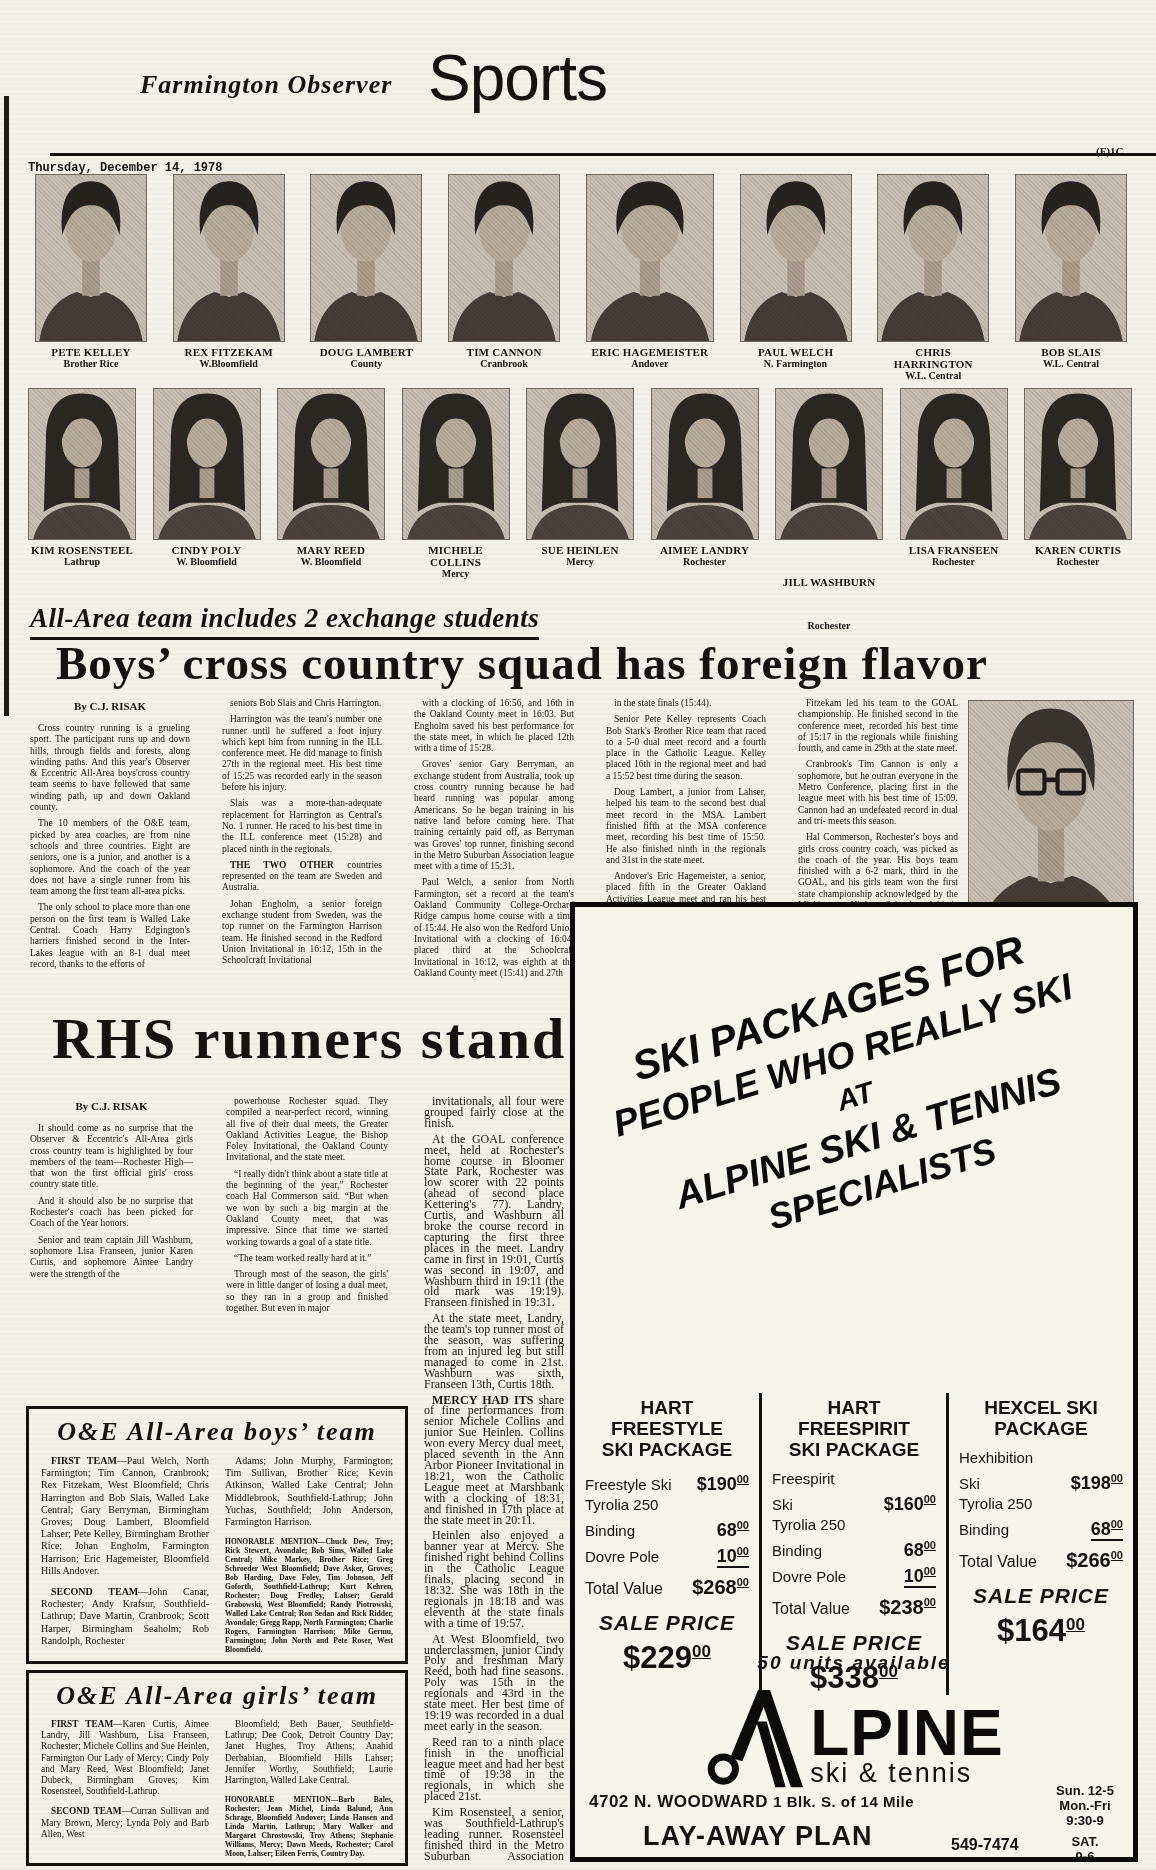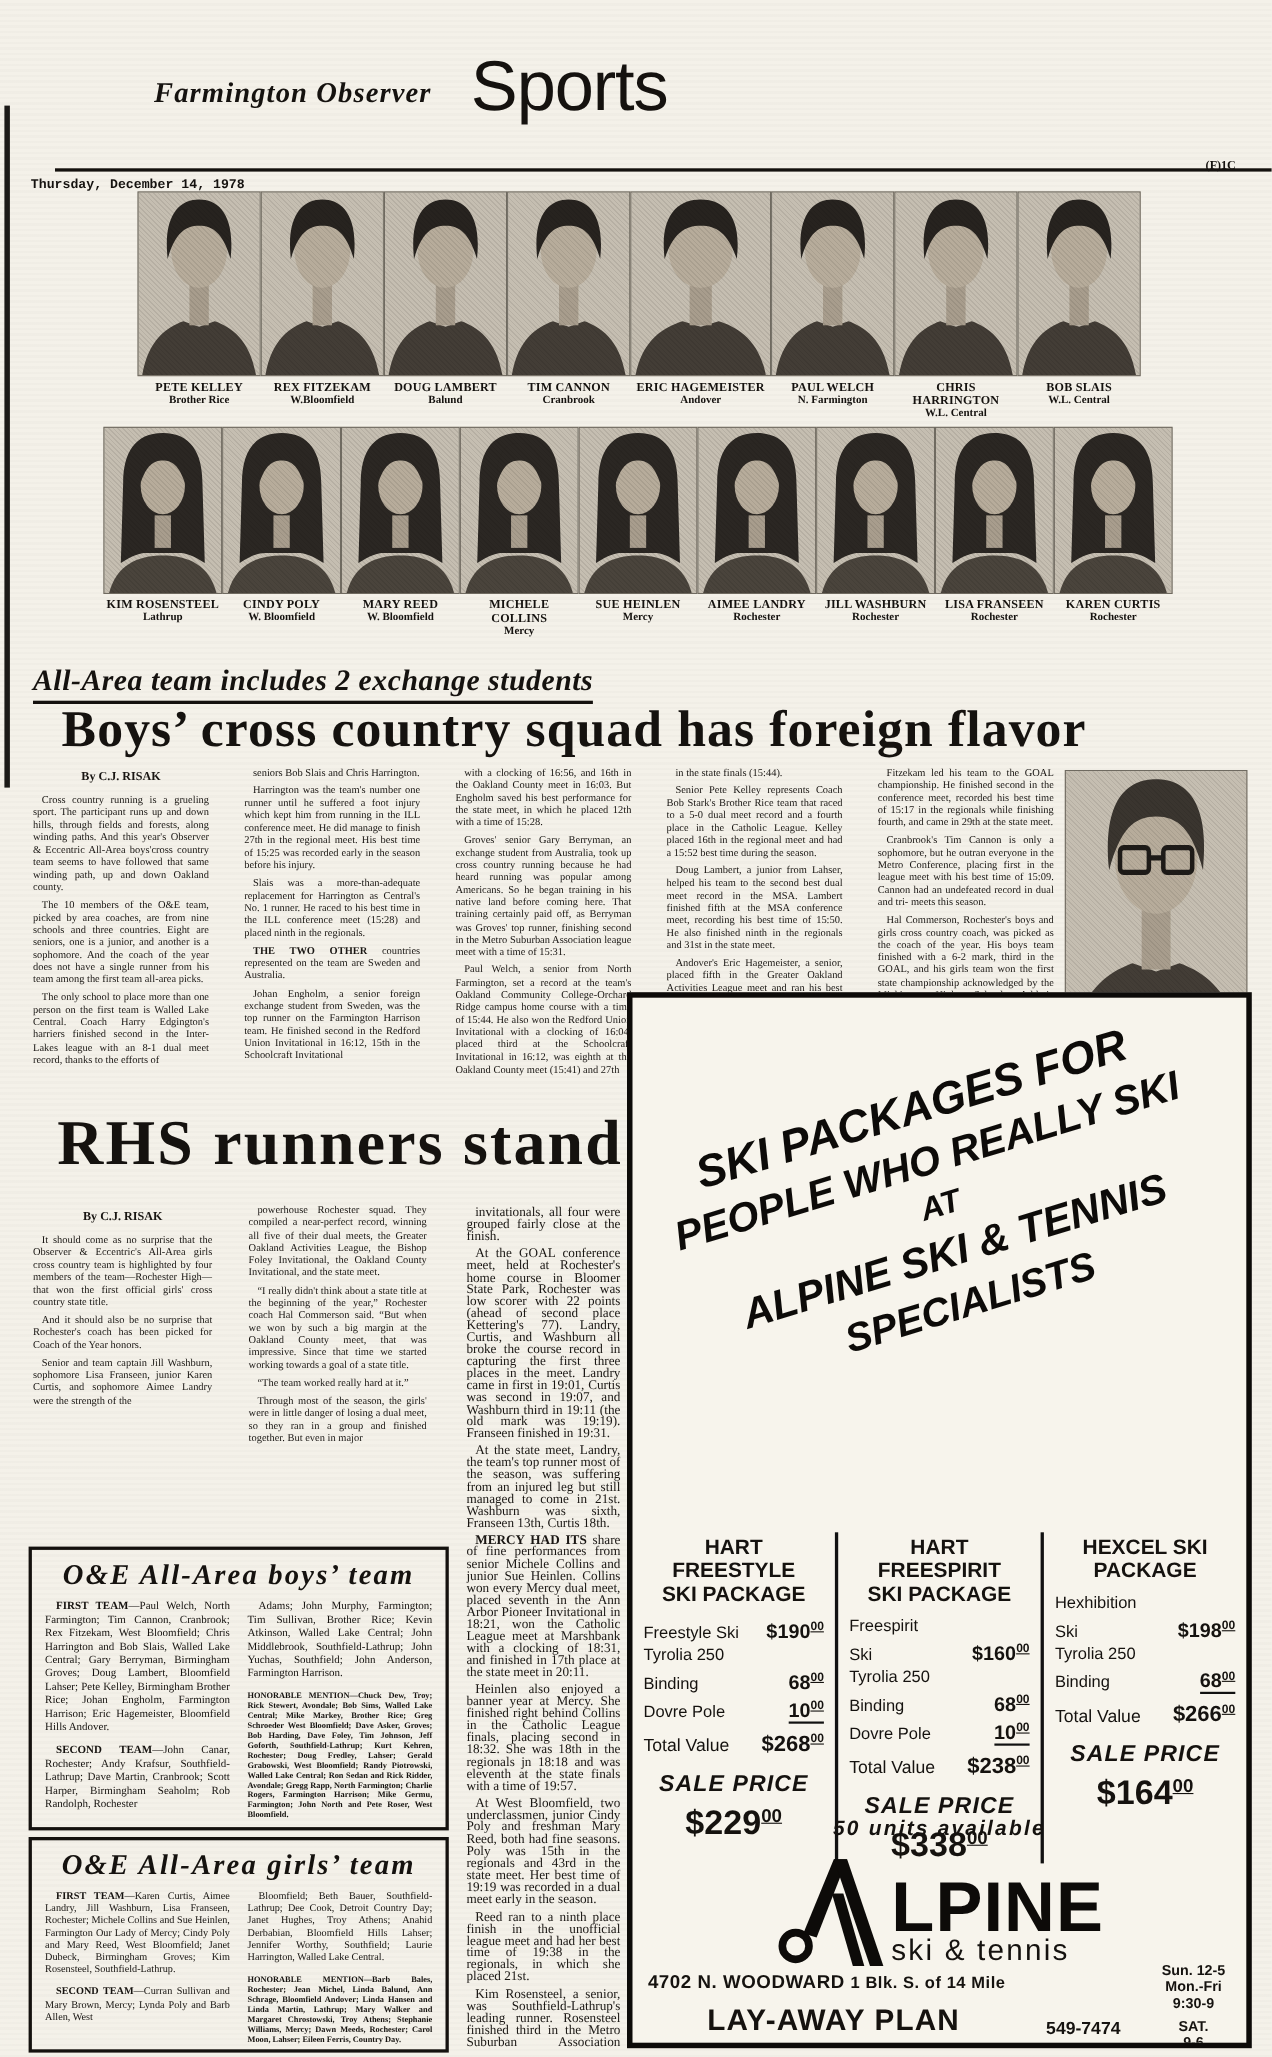--- a/index.html
+++ b/index.html
@@ -13,21 +13,21 @@
   .abs { position:absolute; }
 
   
   .paper-name { font:bold italic 26px/1 "Liberation Serif", serif; letter-spacing:1px; }
   .section-title { font:500 64px/1 "Liberation Sans", sans-serif; letter-spacing:-1px;text-align:right; }
   .rule { background:#14110e; }
   .dateline { font:bold 12px/1 "Liberation Serif", serif; }
   .pagecode { font:bold 11px/1 "Liberation Serif", serif; }
 
   
-  .photo-row { display:flex; justify-content:center; }
+  .photo-row { display:flex; justify-content:space-between; }
   .fig { display:flex; flex-direction:column; align-items:center; }
   .ph { position:relative; width:100%; border:1px solid #6f6a60; overflow:hidden; background:#c9c2b6; }
   .ph svg { display:block; width:100%; height:100%; }
   .ph::after { content:""; position:absolute; inset:0;
     background:repeating-linear-gradient(45deg, rgba(0,0,0,.08) 0 1px, transparent 1px 3px); }
   .row1 .ph { height:168px; }
   .row2 .ph { height:152px; }
   .fig .nm { margin-top:4px; font:bold 11px/12px "Liberation Serif", serif; letter-spacing:.2px; text-align:center; }
   .fig .sc { font:bold 10px/11px "Liberation Serif", serif; text-align:center; }
 
@@ -146,21 +146,21 @@
     <div class="ph">
       <svg viewBox="0 0 100 132" preserveAspectRatio="none">
         <rect width="100" height="132" fill="#c5beb1"></rect>
         <path d="M3 132 C8 106 24 97 37 93 L50 97 L63 93 C76 97 92 106 97 132 Z" fill="#433d36"></path>
         <rect x="42" y="66" width="16" height="30" fill="#a89d8d"></rect>
         <ellipse cx="50" cy="42" rx="23" ry="27" fill="#b7ac9b"></ellipse>
         <path d="M24 48 C20 16 34 5 50 5 C66 5 80 16 76 48 C70 30 62 24 50 24 C38 24 30 30 24 48 Z" fill="#27231f"></path>
       </svg>
     </div>
     <figcaption class="nm">DOUG LAMBERT</figcaption>
-    <div class="sc">Balund</div>
+    <div class="sc">County</div>
   </figure>
     <figure class="fig" style="width:112px;">
     <div class="ph">
       <svg viewBox="0 0 100 132" preserveAspectRatio="none">
         <rect width="100" height="132" fill="#c5beb1"></rect>
         <path d="M3 132 C8 106 24 97 37 93 L50 97 L63 93 C76 97 92 106 97 132 Z" fill="#433d36"></path>
         <rect x="42" y="66" width="16" height="30" fill="#a89d8d"></rect>
         <ellipse cx="50" cy="42" rx="23" ry="27" fill="#b7ac9b"></ellipse>
         <path d="M24 48 C20 16 34 5 50 5 C66 5 80 16 76 48 C70 30 62 24 50 24 C38 24 30 30 24 48 Z" fill="#27231f"></path>
       </svg>
@@ -300,21 +300,21 @@
         <path d="M4 132 C10 110 28 102 50 102 C72 102 90 110 96 132 Z" fill="#4a443c"></path>
         <path d="M50 4 C74 4 84 20 84 44 L86 108 C76 102 70 100 64 100 L36 100 C30 100 24 102 14 108 L16 44 C16 20 26 4 50 4 Z" fill="#2b2723"></path>
         <rect x="43" y="70" width="14" height="26" fill="#a89d8d"></rect>
         <ellipse cx="50" cy="46" rx="19" ry="23" fill="#b7ac9b"></ellipse>
         <path d="M31 44 C30 20 38 12 50 12 C62 12 70 20 69 44 C64 30 58 26 50 26 C42 26 36 30 31 44 Z" fill="#2b2723"></path>
       </svg>
     </div>
     <figcaption class="nm">AIMEE LANDRY</figcaption>
     <div class="sc">Rochester</div>
   </figure>
-    <figure class="fig" style="width:108px;">
+    <figure class="fig" style="width:108px;gap:32px;">
     <div class="ph">
       <svg viewBox="0 0 100 132" preserveAspectRatio="none">
         <rect width="100" height="132" fill="#c5beb1"></rect>
         <path d="M4 132 C10 110 28 102 50 102 C72 102 90 110 96 132 Z" fill="#4a443c"></path>
         <path d="M50 4 C74 4 84 20 84 44 L86 108 C76 102 70 100 64 100 L36 100 C30 100 24 102 14 108 L16 44 C16 20 26 4 50 4 Z" fill="#2b2723"></path>
         <rect x="43" y="70" width="14" height="26" fill="#a89d8d"></rect>
         <ellipse cx="50" cy="46" rx="19" ry="23" fill="#b7ac9b"></ellipse>
         <path d="M31 44 C30 20 38 12 50 12 C62 12 70 20 69 44 C64 30 58 26 50 26 C42 26 36 30 31 44 Z" fill="#2b2723"></path>
       </svg>
     </div>

